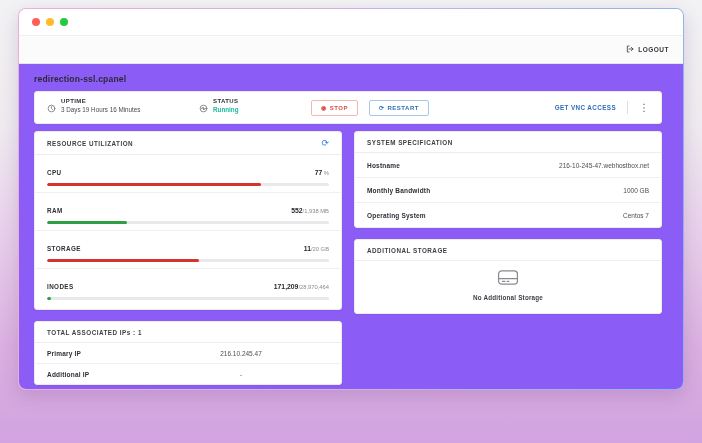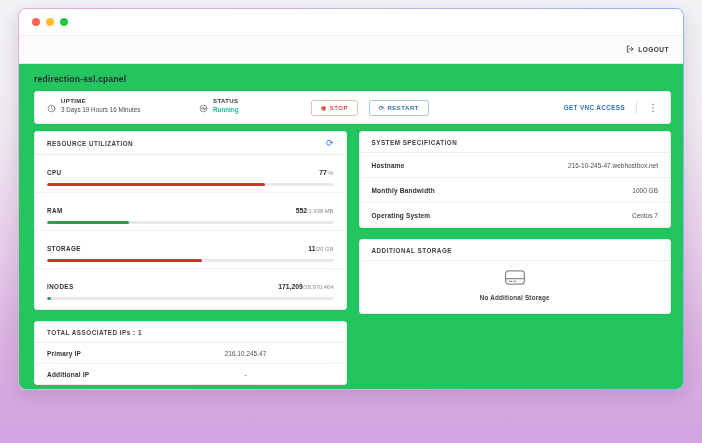--- a/index.html
+++ b/index.html
@@ -12,21 +12,21 @@
     background:linear-gradient(90deg,#eeaed4 0%,#c9b4e6 50%,#8fb4ec 100%);
     box-shadow:0 6px 18px rgba(90,40,110,0.18); }
   .window { width:100%; height:100%; border-radius:7px; overflow:hidden; background:#f6f6f8; display:flex; flex-direction:column; }
   .titlebar { height:26px; background:#ffffff; display:flex; align-items:center; padding-left:13px; gap:6px; flex:0 0 auto; }
   .dot { width:8px; height:8px; border-radius:50%; display:inline-block; }
   .dot.red{ background:var(--mac-red,#ff5f57);} .dot.yellow{ background:var(--mac-yellow,#febc2e);} .dot.green{ background:var(--mac-green,#28c840);}
   .topbar { height:29px; background:#fbfbfc; border-top:1px solid #efeff1; border-bottom:1px solid #e6e6ea;
     display:flex; align-items:center; justify-content:flex-end; padding-right:14px; flex:0 0 auto; }
   .logout { display:flex; align-items:center; gap:4px; font-size:6.5px; font-weight:bold; letter-spacing:0.5px;
     color:#36363f; cursor:pointer; }
-  .content { flex:1; background:#22c55e; padding:7px 12px 0 15px; overflow:hidden; }
+  .content { flex:1; background:#8b5cf6; padding:7px 21px 0 15px; overflow:hidden; }
   .page-title { font-size:8.5px; font-weight:bold; color:#2b2b33; margin:3px 0 7px 0; letter-spacing:0.2px; }
   .card { background:#ffffff; border:1px solid #ececef; border-radius:3px; box-shadow:0 1px 2px rgba(0,0,0,0.04); }
   
   .action-bar { height:33px; display:flex; align-items:center; padding:0 12px; margin-bottom:7px; }
   .info-group { display:flex; align-items:flex-start; gap:5px; }
   .info-group.uptime { width:152px; }
   .info-group.status { width:112px; }
   .info-icon { color:#6b6b74; margin-top:1px; }
   .info-label { font-size:6px; font-weight:bold; letter-spacing:0.4px; color:#2e2e36; margin-bottom:2px; }
   .info-value { font-size:6.3px; color:#4a4a52; }

